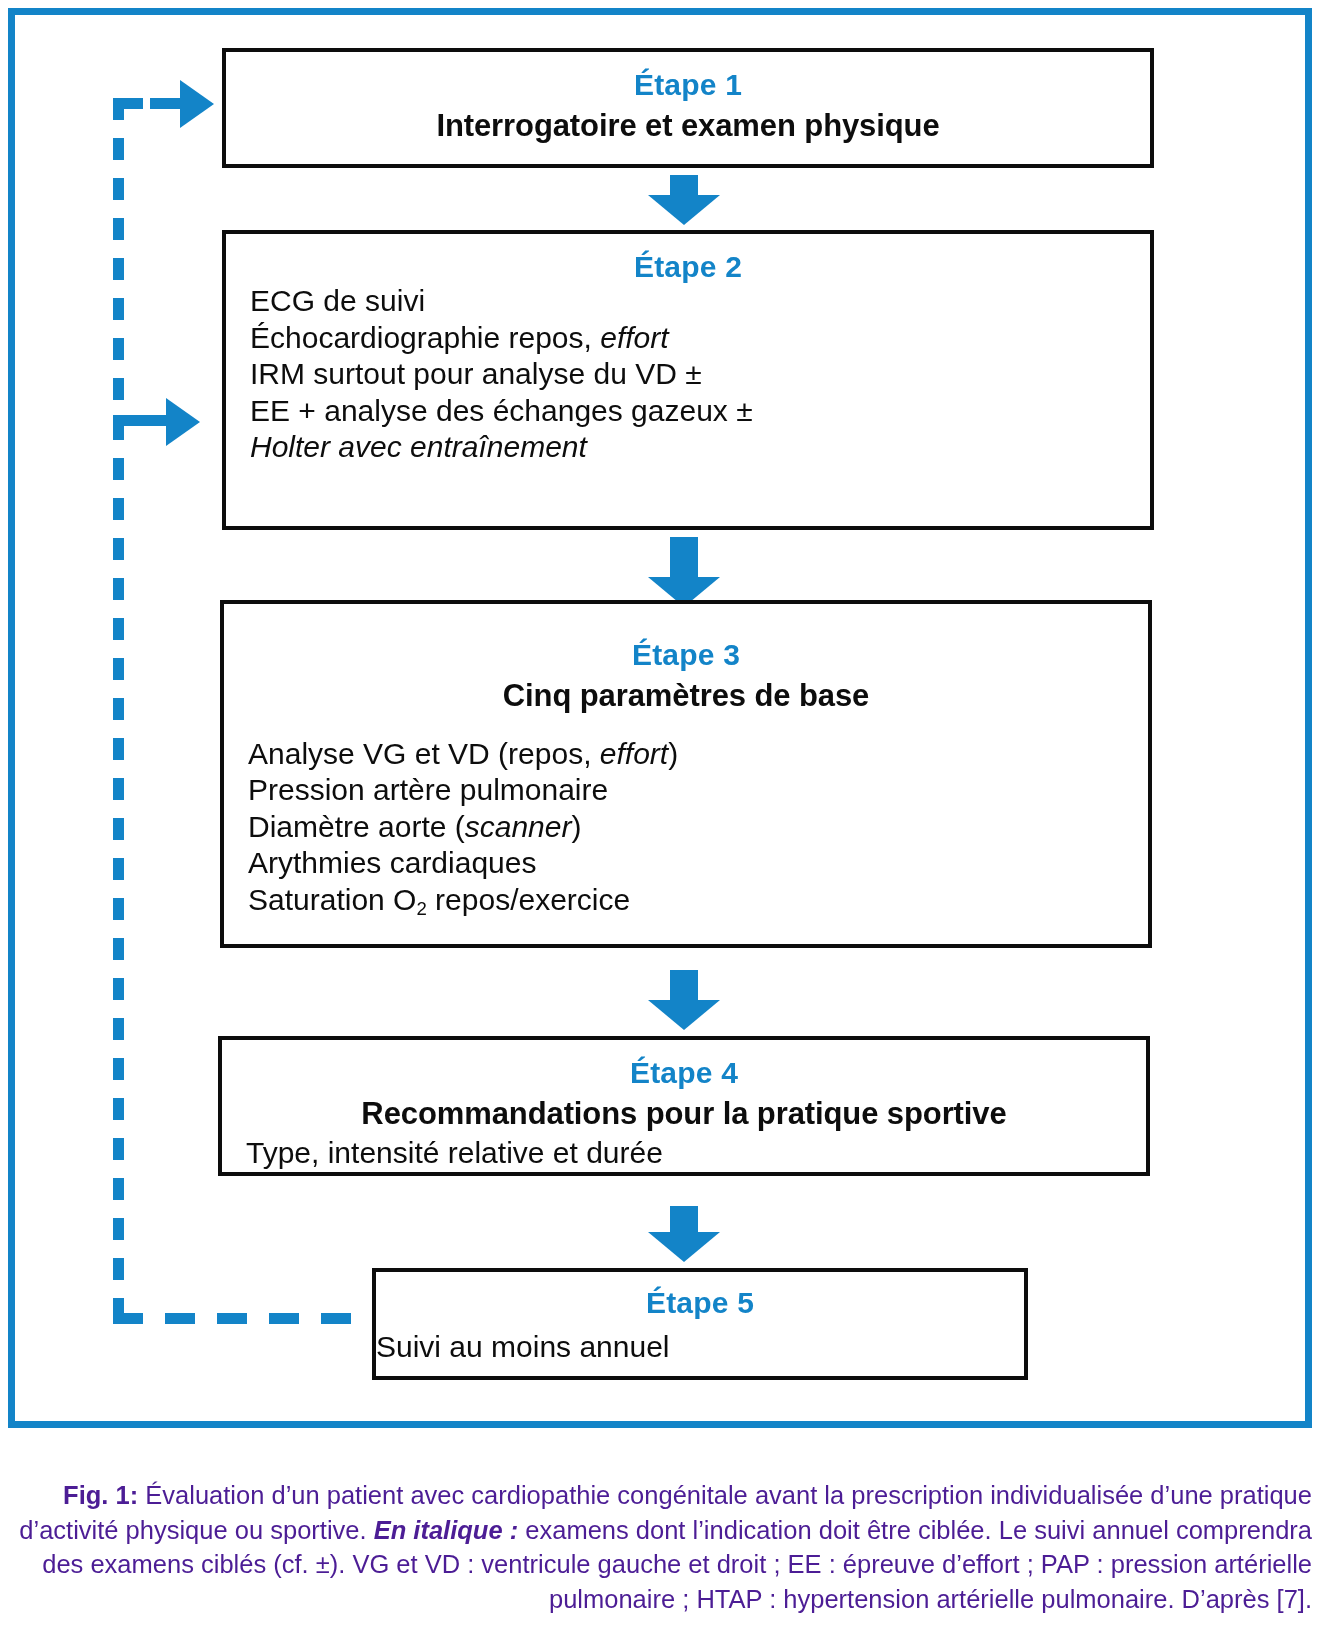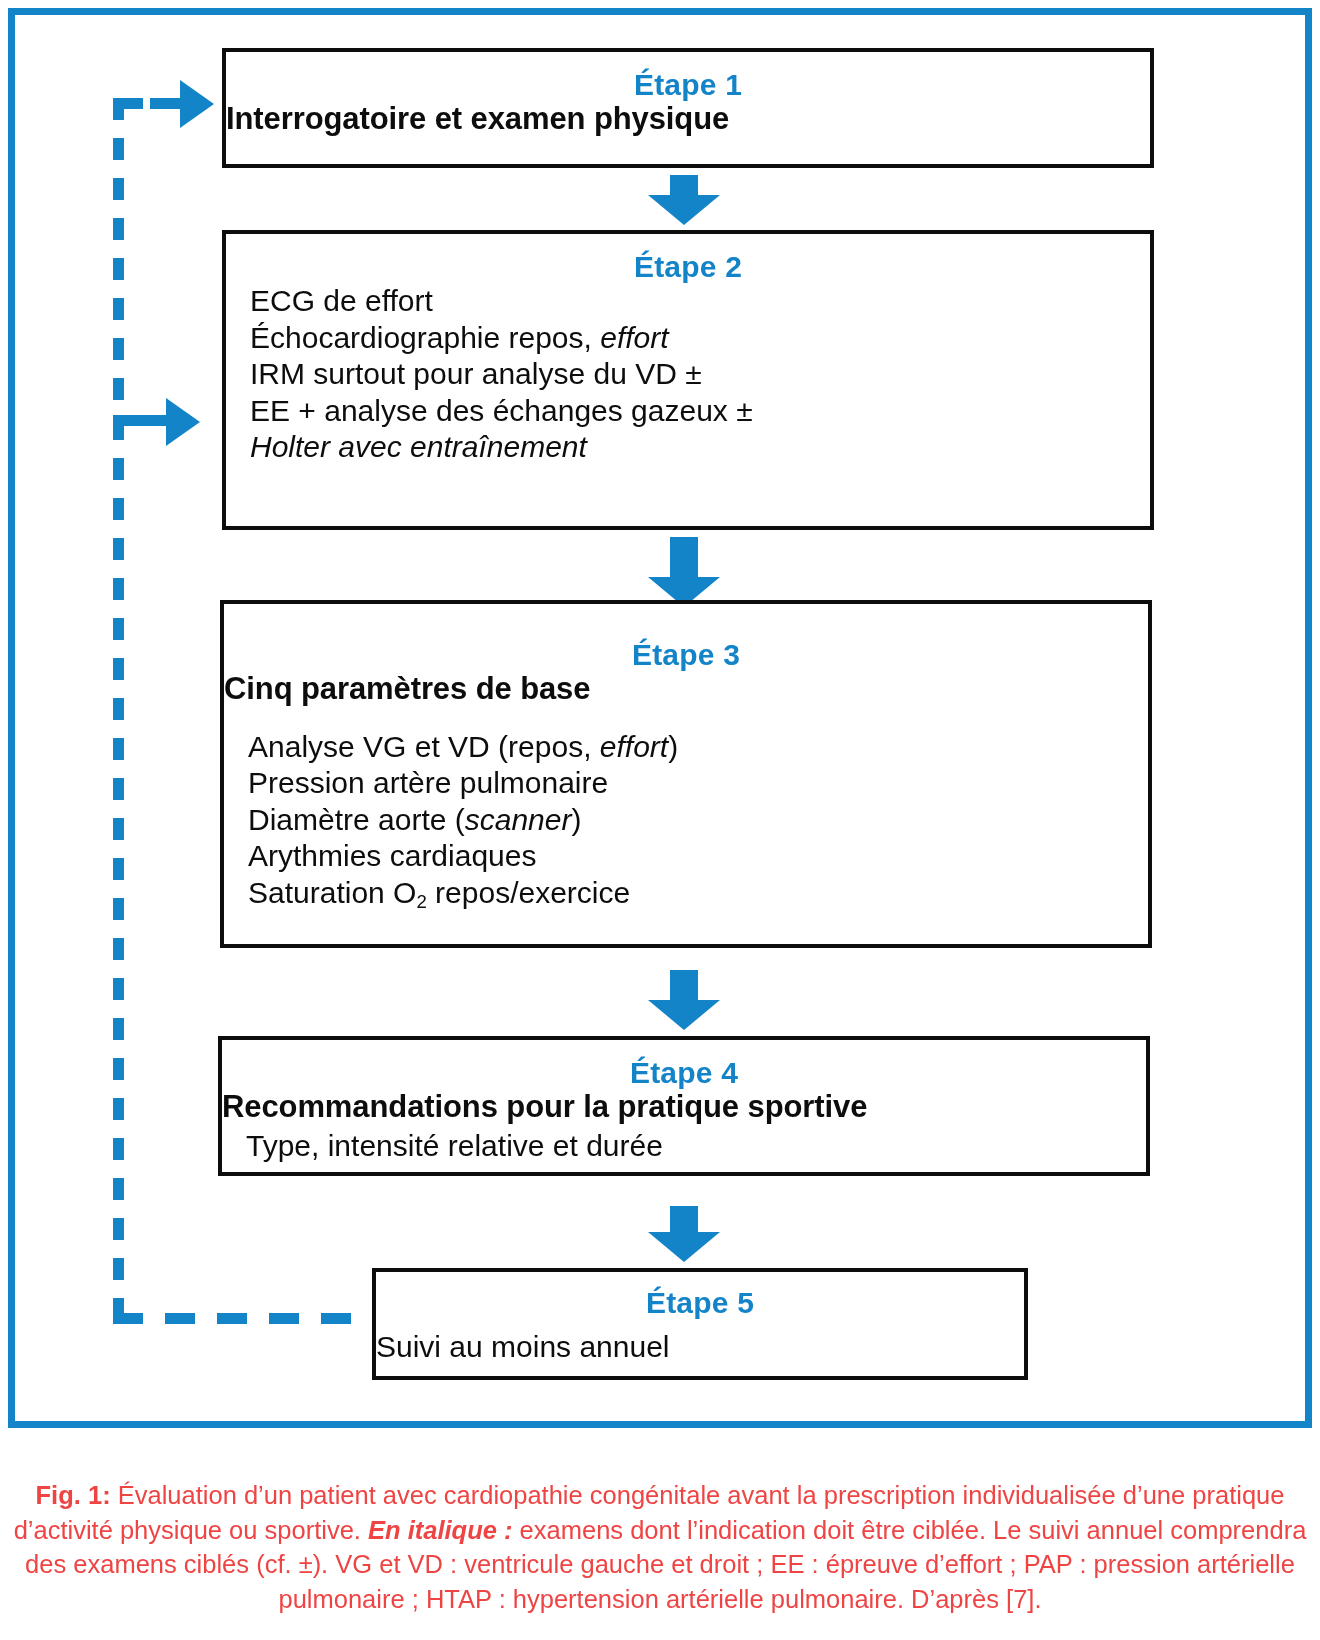--- a/index.html
+++ b/index.html
@@ -37,23 +37,25 @@
     color:#1384c8;
     font-weight:bold;
     text-align:center;
     font-size:30px;
     letter-spacing:.2px;
     line-height:1.1;
   }
   .subtitle{
     color:#0d0d0d;
     font-weight:bold;
+    text-align:center;
     font-size:31px;
     letter-spacing:-.1px;
     line-height:1.15;
+    margin-top:7px;
   }
   .plain-center{
     color:#0d0d0d;
     text-align:left;
     font-size:30px;
     line-height:1.2;
     margin-top:10px;
   }
   .lines{
     margin-top:13px;
@@ -138,24 +140,24 @@
   }
   #feedback-arrow-step2-shaft{
     position:absolute;left:140px;top:415px;width:32px;height:11px;background:#1384c8;
   }
 
   
   #caption{
     position:absolute;
     left:8px; top:1478px;
     width:1304px;
-    color:#ef4444;
+    color:#4c1d95;
     font-size:25.5px;
     line-height:1.355;
-    text-align:center;
+    text-align:right;
   }
   #caption b{font-weight:bold;}
   #caption .bi{font-weight:bold;font-style:italic;}
 </style>
 </head>
 <body>
 
 <div id="canvas">
 
   <div id="figure-frame"></div>
@@ -178,21 +180,21 @@
 
   <div class="down-arrow" id="arrow-1-2">
     <div class="shaft"></div>
     <div class="head"></div>
   </div>
 
   <div class="step-box" id="box-step-2">
     <div class="box-pad">
       <div class="etape">Étape 2</div>
       <ul class="lines">
-        <li><span>ECG de effort</span></li>
+        <li><span>ECG de suivi</span></li>
         <li>Échocardiographie repos, <span class="ital">effort</span></li>
         <li><span>IRM surtout pour analyse du VD ±</span></li>
         <li><span>EE + analyse des échanges gazeux ±</span></li>
         <li><span class="ital">Holter avec entraînement</span></li>
       </ul>
     </div>
   </div>
 
   <div class="down-arrow" id="arrow-2-3">
     <div class="shaft"></div>

